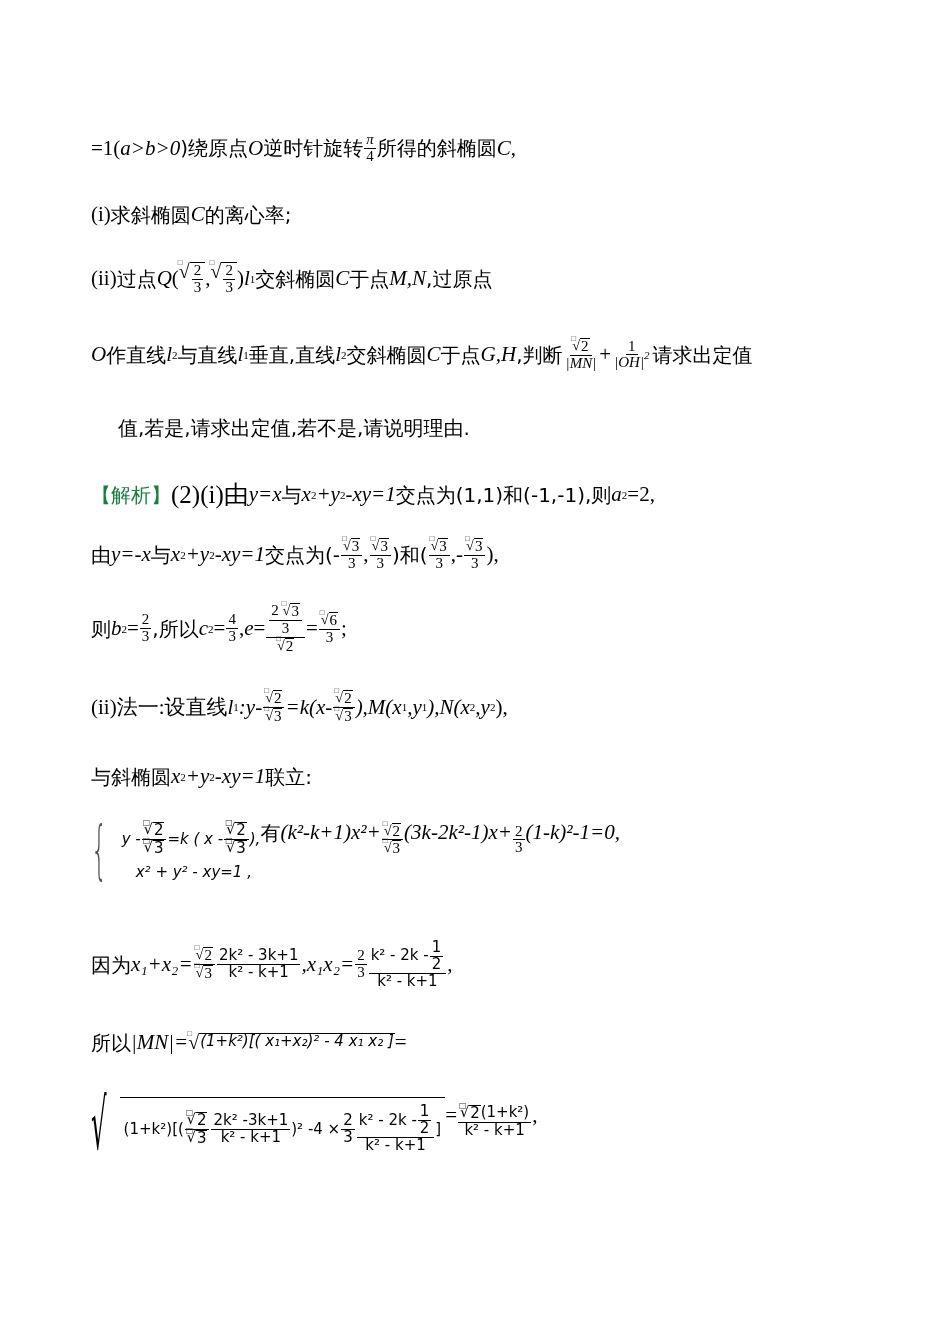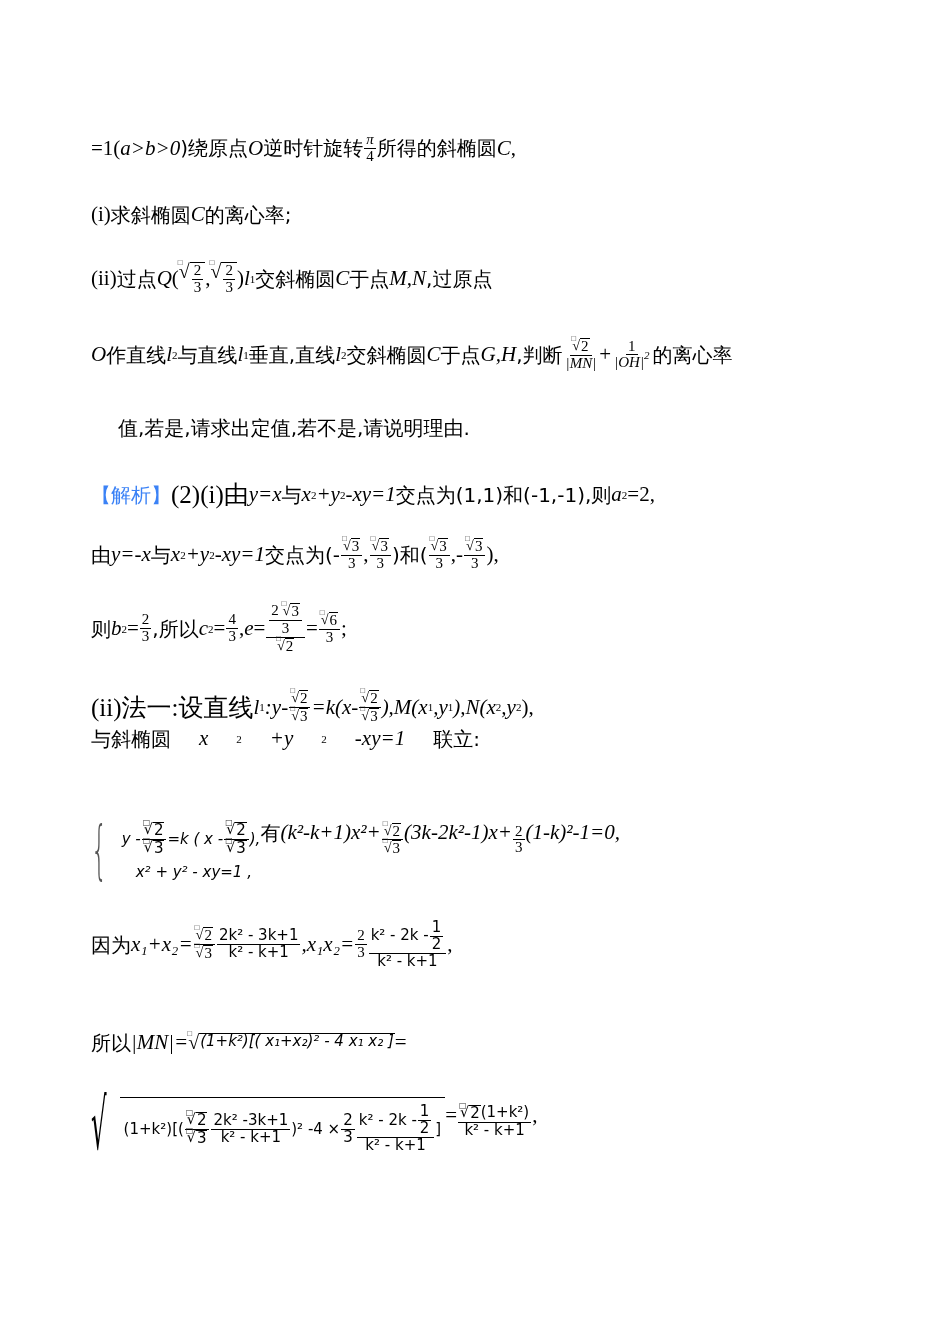--- a/index.html
+++ b/index.html
@@ -15,21 +15,21 @@
   sub { font-size: 11px; vertical-align: -0.25em; line-height: 0; }
   .frac { display: inline-flex; flex-direction: column; align-items: center; vertical-align: middle; margin: 0 1px; line-height: 1.05; }
   .frac .num { padding: 0 2px; border-bottom: 1px solid #000; font-size: 17px; }
   .frac .den { padding: 0 2px; font-size: 17px; }
   .frac.sm .num, .frac.sm .den { font-size: 15px; }
   .frac.nobar .num { border-bottom: none; }
   .rad { display: inline-flex; align-items: flex-start; }
   .rad .sym { font-size: 0.95em; position: relative; }
   .rad .sym::before { content: "□"; position: absolute; font-size: 8px; top: -3px; left: -1px; color: #333; }
   .rad .body { border-top: 1px solid #000; padding: 0 1px; }
-  .red { color: #3b82f6; font-family: "DejaVu Sans", sans-serif; font-size: 20px; }
+  .red { color: #15803d; font-family: "DejaVu Sans", sans-serif; font-size: 20px; }
   .sans { font-family: "DejaVu Sans", sans-serif; font-size: 15px; }
   .brace { font-size: 64px; font-weight: 100; line-height: 0.9; color: #555; transform: scaleX(0.4); transform-origin: left; margin-right: -10px; font-family: "DejaVu Sans", sans-serif; }
   .sys { display: inline-flex; flex-direction: column; gap: 8px; }
   .bigrad-sym { font-size: 70px; line-height: 0.9; transform: scaleX(0.35); transform-origin: left; margin-right: -16px; font-family: "DejaVu Sans", sans-serif; }
   .bigrad-body { border-top: 1px solid #000; padding: 6px 4px 0 4px; display: inline-flex; align-items: center; }
 </style>
 </head>
 <body>
 
 <div class="line" style="top:132px;">
@@ -105,21 +105,21 @@
           <span class="sym">√</span>
           <span class="body">2</span>
         </span></span>
     <span class="den i">|MN|</span>
   </span>
   <span>+</span>
   <span class="frac sm">
     <span class="num">1</span>
     <span class="den i"><span>|OH|</span><sup>2</sup></span>
   </span>
-  <span class="cjk">的离心率</span>
+  <span class="cjk">请求出定值</span>
 </div>
 
 <div class="line cjk" style="top:418px;margin-left:27px;">值,若是,请求出定值,若不是,请说明理由.</div>
 
 <div class="line" style="top:482px;">
   <span class="red">【解析】</span>
   <span class="cjk" style="font-family:'Liberation Serif',serif;font-size:25px">(2)(i)由 </span>
   <span class="i">y=x</span>
   <span class="cjk"> 与 </span>
   <span class="i">x</span>
@@ -217,21 +217,21 @@
       <span class="num"><span class="rad">
           <span class="sym">√</span>
           <span class="body">6</span>
         </span></span>
       <span class="den">3</span>
     </span>
   <span>;</span>
 </div>
 
 <div class="line" style="top:690px;">
-  <span class="cjk" style="font-family:'Liberation Serif',serif;font-size:25px">(ii)法一:设直线 </span>
+  <span class="cjk" style="font-family:'Liberation Serif',serif;font-size:21px">(ii)法一:设直线 </span>
   <span class="i">l</span>
     <sub>1</sub>
   <span class="i">:y-</span>
   <span class="frac sm">
       <span class="num"><span class="rad">
           <span class="sym">√</span>
           <span class="body">2</span>
         </span></span>
       <span class="den"><span class="rad">
           <span class="sym">√</span>
@@ -253,21 +253,21 @@
     <sub>1</sub>
     <span class="i">,y</span>
     <sub>1</sub>
     <span class="i">),N(x</span>
     <sub>2</sub>
     <span class="i">,y</span>
     <sub>2</sub>
     <span>),</span>
 </div>
 
-<div class="line" style="top:728px;gap:28px;">
+<div class="line" style="top:766px;">
   <span class="cjk">与斜椭圆 </span>
   <span class="i">x</span>
     <sup>2</sup>
     <span class="i">+y</span>
     <sup>2</sup>
     <span class="i">-xy=1</span>
   <span class="cjk"> 联立:</span>
 </div>
 
 <div class="line" style="top:822px;">
@@ -313,21 +313,21 @@
         </span></span>
     </span>
   <span class="i" style="margin-top:-36px">(3k-2k²-1)x+</span>
   <span class="frac sm" style="margin-top:-22px">
       <span class="num">2</span>
       <span class="den">3</span>
     </span>
   <span class="i" style="margin-top:-36px">(1-k)²-1=0,</span>
 </div>
 
-<div class="line" style="top:920px;">
+<div class="line" style="top:940px;">
   <span class="cjk">因为 </span>
   <span class="i">x₁+x₂=</span>
   <span class="frac sm">
       <span class="num"><span class="rad">
           <span class="sym">√</span>
           <span class="body">2</span>
         </span></span>
       <span class="den"><span class="rad">
           <span class="sym">√</span>
           <span class="body">3</span>

